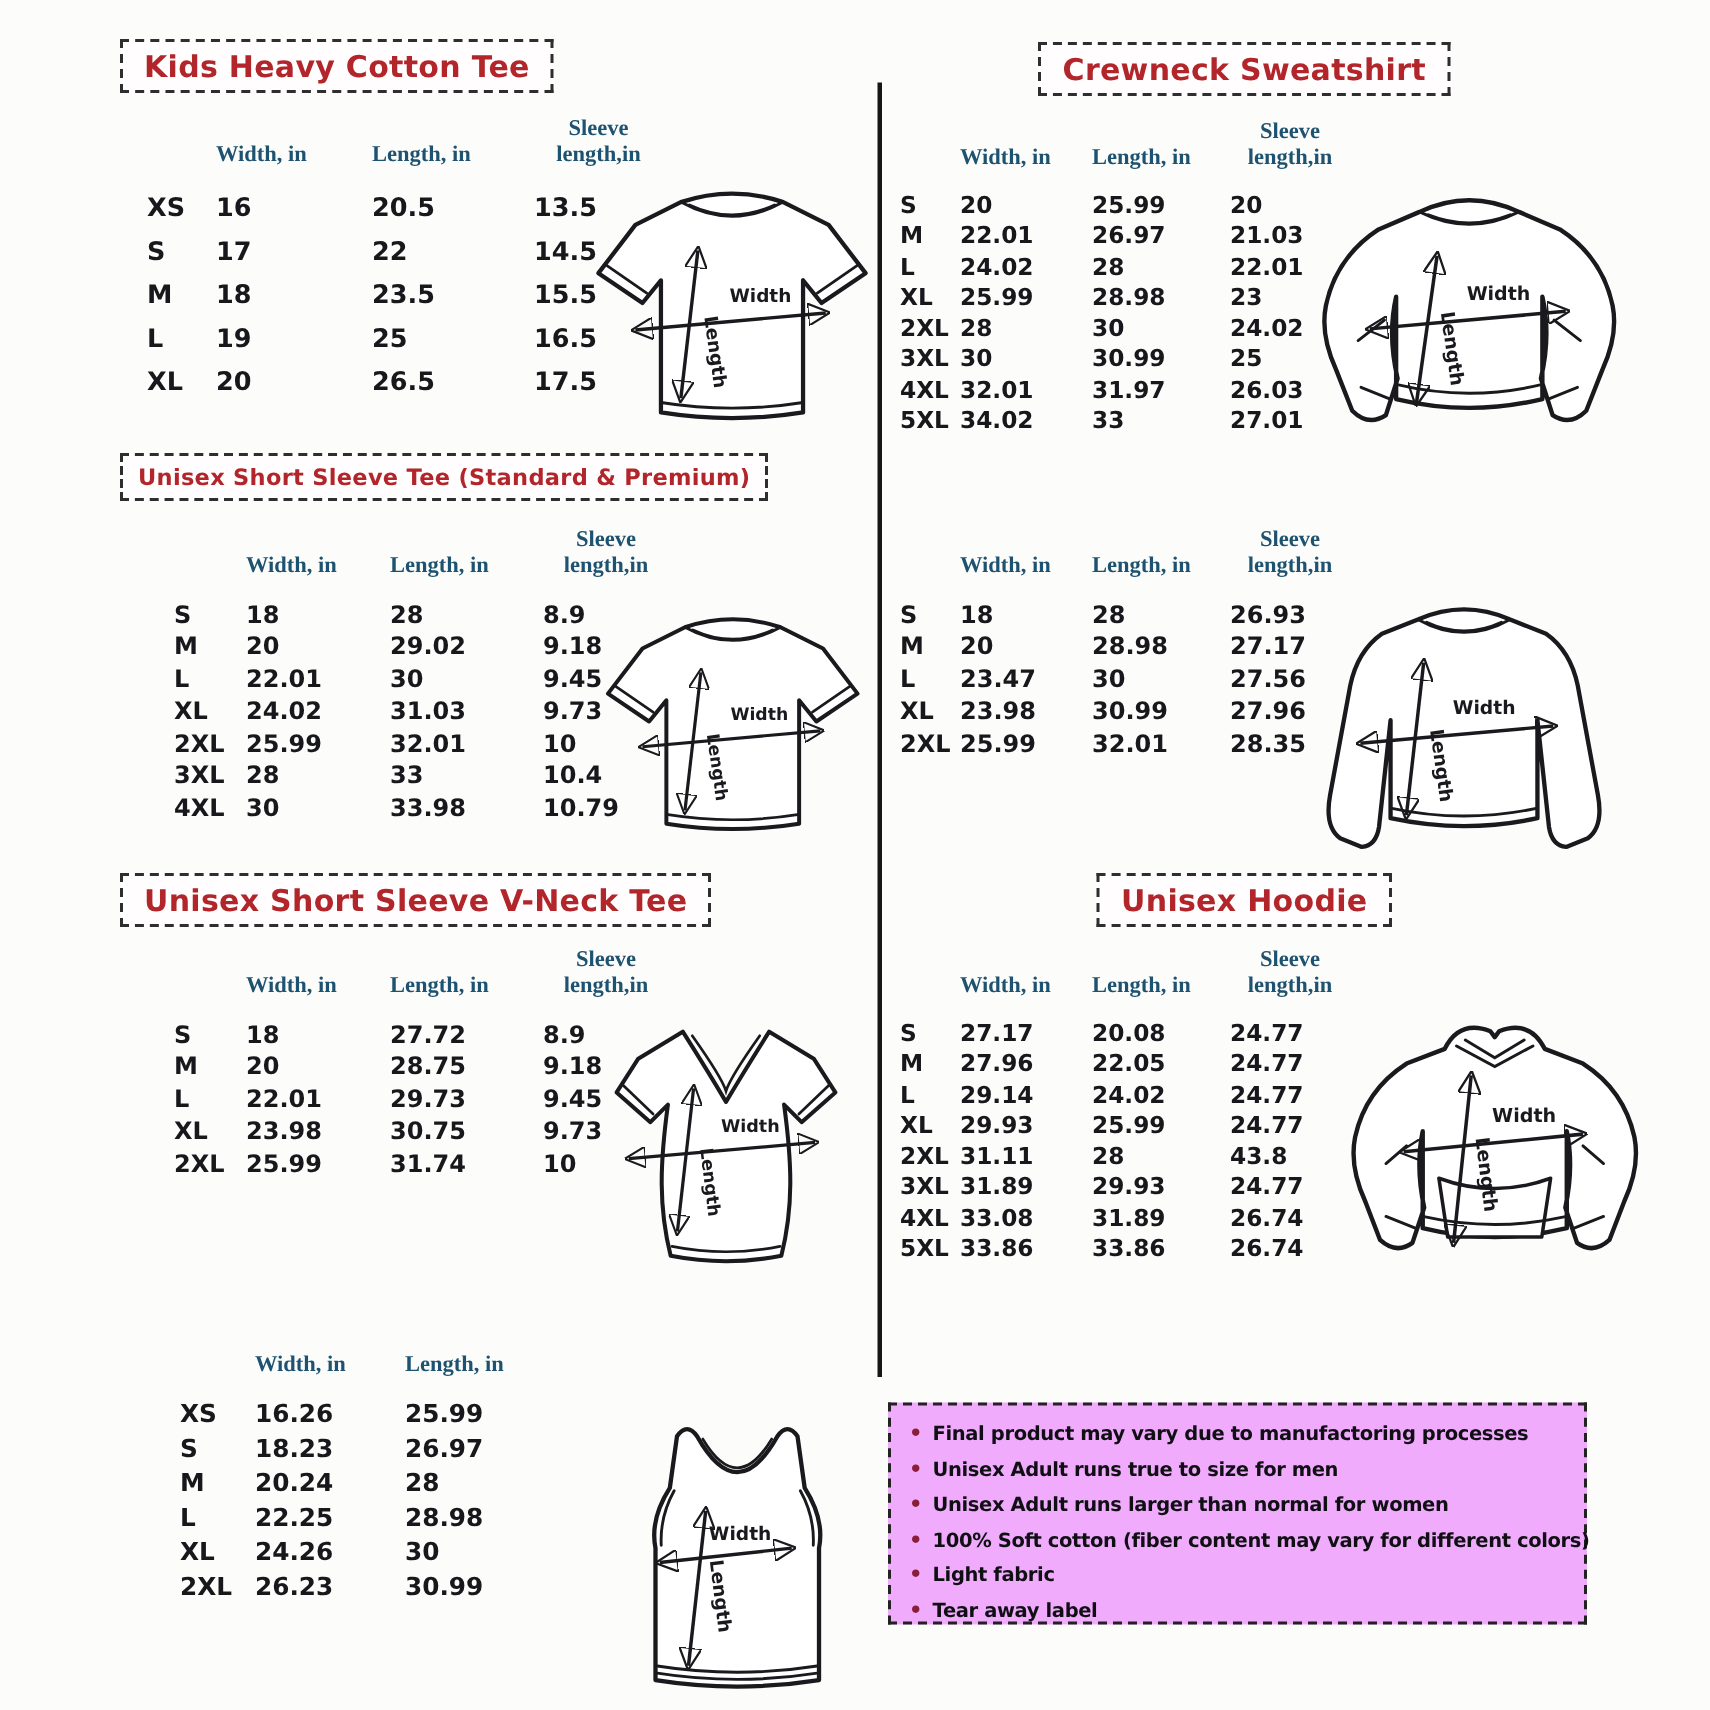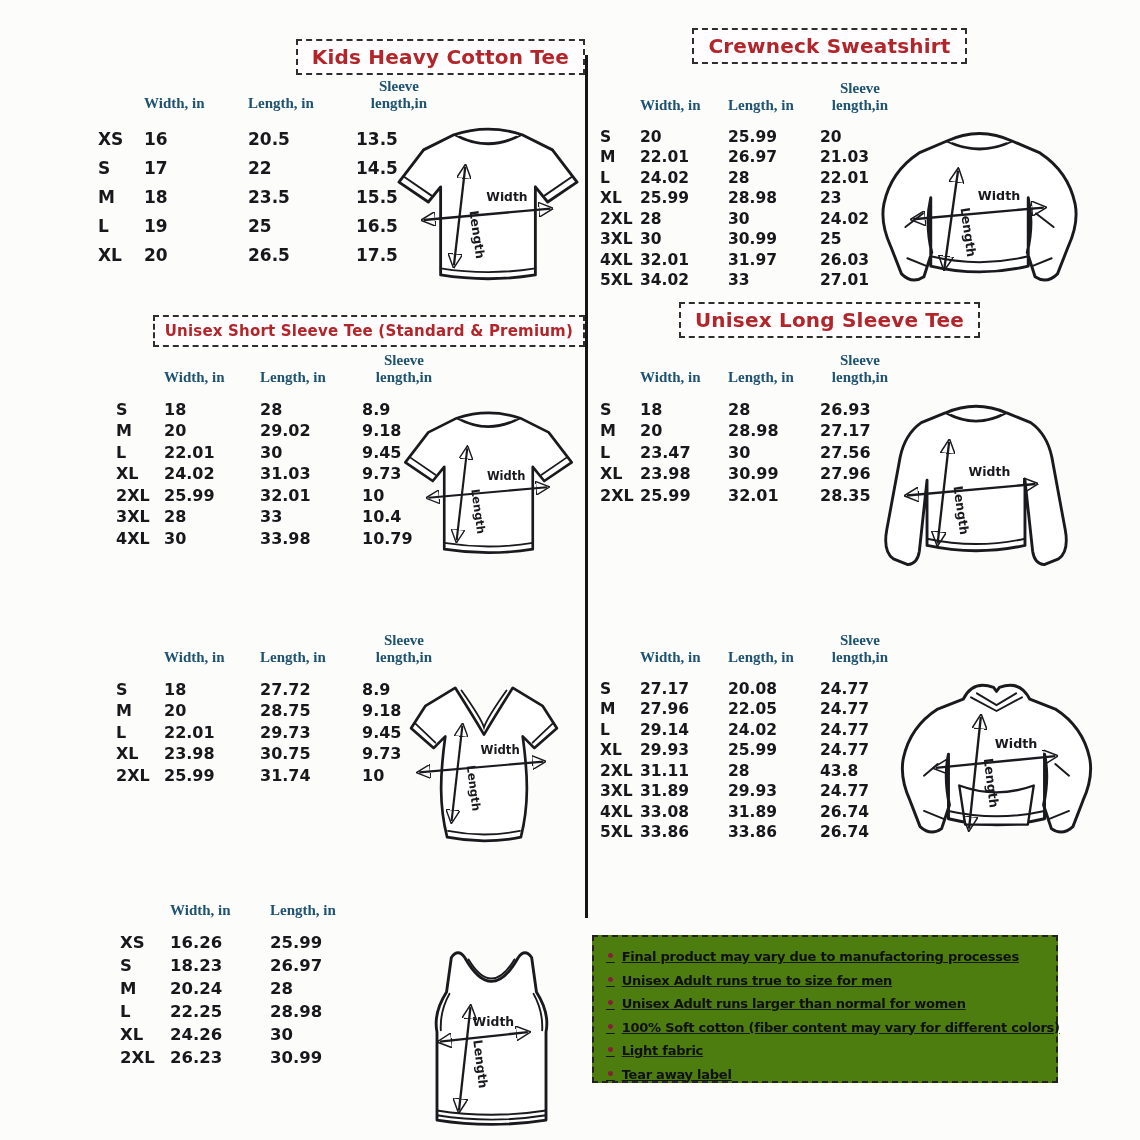--- a/index.html
+++ b/index.html
@@ -5,21 +5,21 @@
   * { box-sizing: border-box; margin: 0; padding: 0; }
   html,body { width: 1140px; height: 1140px; }
   body {
     position: relative;
     overflow: hidden;
     background: #fcfcfb;
     font-family: "DejaVu Sans", sans-serif;
     color: #17171c;
   }
   .section { position: absolute; }
-  .title-row { text-align: right; margin-top: 13px; }
+  .title-row { text-align: left; }
   .title-box {
     display: inline-block;
     border: 2.5px dashed #2e2e2e;
     background: #fffdfd;
     color: #b2262b;
     font-weight: 700;
     font-size: 20px;
     letter-spacing: 0.2px;
     padding: 4px 14px;
     white-space: nowrap;
@@ -47,21 +47,21 @@
   .illus .arrow   { stroke-width: 2.4; }
   .illus text {
     font-family: "DejaVu Sans", sans-serif; font-weight: 700;
     font-size: 13px; fill: #1a1a1e; stroke: none;
   }
 
   .divider { position: absolute; left: 585px; top: 55px; width: 3px; height: 863px; background: #161616; }
 
   .notes-box {
     position: absolute; left: 592px; top: 935px; width: 466px; height: 148px;
-    border: 2.5px dashed #222; background: #4d7c0f; padding: 8px 12px; text-decoration: underline;
+    border: 2.5px dashed #222; background: #f0abfc; padding: 8px 12px;
   }
   .notes-box ul { list-style: none; }
   .notes-box li {
     font-size: 13px; font-weight: 600; line-height: 22.5px;
     white-space: nowrap; letter-spacing: -0.25px; color: #101014;
   }
   .notes-box li::before { content: "•"; color: #8a1e38; margin-right: 7px; font-size: 14px; }
 </style>
 </head>
 <body>
@@ -218,20 +218,25 @@
     <path class="detail" d="M189,68 L160,88"></path>
     <path class="detail" d="M50,165 Q100,173 150,165"></path>
     <line class="arrow" x1="76" y1="58" x2="64" y2="162" marker-start="url(#ah-t2)" marker-end="url(#ah-t2)"></line>
     <line class="arrow" x1="32" y1="114" x2="166" y2="102" marker-start="url(#ah-t2)" marker-end="url(#ah-t2)"></line>
     <text x="120" y="94" text-anchor="middle">Width</text>
     <text text-anchor="middle" transform="translate(84,130) rotate(82)">Length</text>
   </svg>
 </section>
 
 <section class="section" style="left:80px; top:582px; width:505px; height:274px;">
+  <div class="title-row">
+    <div class="title-box">
+      <span>Unisex Short Sleeve V-Neck Tee</span>
+    </div>
+  </div>
   <table class="tbl t-mid" style="left:36px; top:50px;">
     <colgroup>
         <col style="width:48px">
         <col style="width:96px">
         <col style="width:102px">
         <col style="width:84px">
       </colgroup>
     <thead>
         <tr>
           <th></th>
@@ -446,25 +451,20 @@
     <path class="detail" d="M56,158 L36,150"></path>
     <path class="detail" d="M164,158 L184,150"></path>
     <line class="arrow" x1="88" y1="60" x2="74" y2="160" marker-start="url(#ah-cw)" marker-end="url(#ah-cw)"></line>
     <line class="arrow" x1="42" y1="110" x2="176" y2="98" marker-start="url(#ah-cw)" marker-end="url(#ah-cw)"></line>
     <text x="130" y="90" text-anchor="middle">Width</text>
     <text text-anchor="middle" transform="translate(94,124) rotate(82)">Length</text>
   </svg>
 </section>
 
 <section class="section" style="left:592px; top:302px; width:548px; height:277px;">
-  <div class="title-wrap">
-    <div class="title-box">
-      <span>Unisex Long Sleeve Tee</span>
-    </div>
-  </div>
   <table class="tbl t-mid" style="left:8px; top:50px;">
     <colgroup>
         <col style="width:40px">
         <col style="width:88px">
         <col style="width:92px">
         <col style="width:80px">
       </colgroup>
     <thead>
         <tr>
           <th></th>
@@ -517,20 +517,25 @@
     <path class="detail" d="M84,28 Q110,40 136,28"></path>
     <path class="detail" d="M59,157 Q110,168 161,157"></path>
     <line class="arrow" x1="82" y1="56" x2="70" y2="162" marker-start="url(#ah-ls)" marker-end="url(#ah-ls)"></line>
     <line class="arrow" x1="38" y1="112" x2="172" y2="100" marker-start="url(#ah-ls)" marker-end="url(#ah-ls)"></line>
     <text x="124" y="92" text-anchor="middle">Width</text>
     <text text-anchor="middle" transform="translate(90,128) rotate(82)">Length</text>
   </svg>
 </section>
 
 <section class="section" style="left:592px; top:582px; width:548px; height:278px;">
+  <div class="title-wrap">
+    <div class="title-box">
+      <span>Unisex Hoodie</span>
+    </div>
+  </div>
   <table class="tbl t-tight" style="left:8px; top:50px;">
     <colgroup>
         <col style="width:40px">
         <col style="width:88px">
         <col style="width:92px">
         <col style="width:80px">
       </colgroup>
     <thead>
         <tr>
           <th></th>

